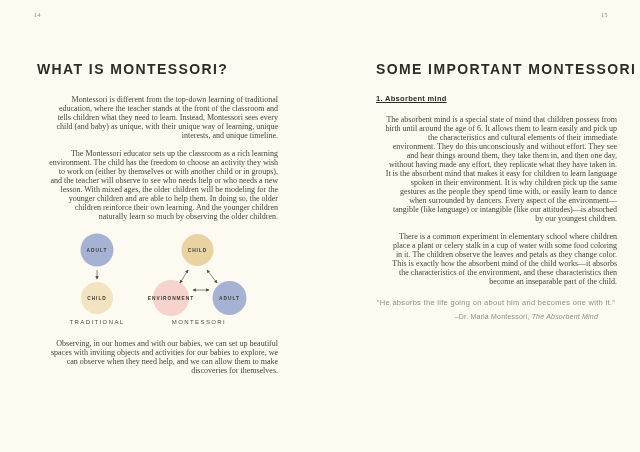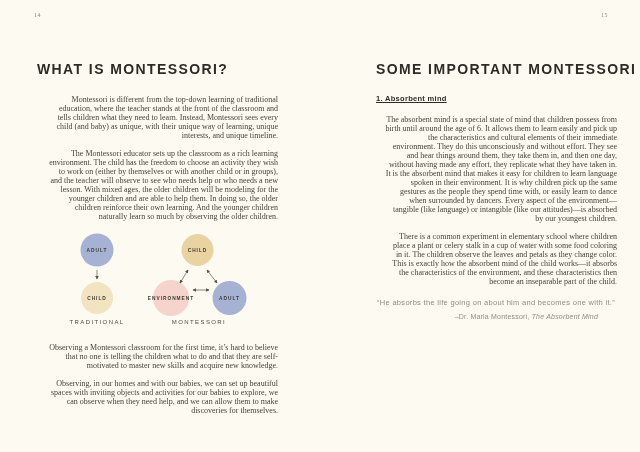--- a/index.html
+++ b/index.html
@@ -97,21 +97,20 @@
         <text class="circle-label" x="134" y="68">ENVIRONMENT</text>
         <circle cx="192.5" cy="66" r="17" fill="#a6b2d4"></circle>
         <text class="circle-label" x="192.5" y="68">ADULT</text>
         <line class="arrow" x1="151" y1="38" x2="143" y2="51" marker-start="url(#ah)" marker-end="url(#ah)"></line>
         <line class="arrow" x1="170" y1="38" x2="180" y2="51" marker-start="url(#ah)" marker-end="url(#ah)"></line>
         <line class="arrow" x1="156" y1="58" x2="172" y2="58" marker-start="url(#ah)" marker-end="url(#ah)"></line>
         <text class="diagram-caption" x="162" y="92">MONTESSORI</text>
       </g>
     </svg>
 
-    <p class="body-text p3">Observing a Montessori classroom for the first time, it’s hard to believe that no one is telling the children what to do and that they are self-motivated to master new skills and acquire new knowledge.</p>
     <p class="body-text mt-md">Observing, in our homes and with our babies, we can set up beautiful spaces with inviting objects and activities for our babies to explore, we can observe when they need help, and we can allow them to make discoveries for themselves.</p>
   </div>
 
   <div class="page right-page">
     <h1 class="heading">SOME IMPORTANT MONTESSORI PRINCIPLES</h1>
     <h2 class="subheading">1. Absorbent mind</h2>
     <p class="body-text after-sub">The absorbent mind is a special state of mind that children possess from birth until around the age of 6. It allows them to learn easily and pick up the characteristics and cultural elements of their immediate environment. They do this unconsciously and without effort. They see and hear things around them, they take them in, and then one day, without having made any effort, they replicate what they have taken in. It is the absorbent mind that makes it easy for children to learn language spoken in their environment. It is why children pick up the same gestures as the people they spend time with, or easily learn to dance when surrounded by dancers. Every aspect of the environment—tangible (like language) or intangible (like our attitudes)—is absorbed by our youngest children.</p>
     <p class="body-text mt-md">There is a common experiment in elementary school where children place a plant or celery stalk in a cup of water with some food coloring in it. The children observe the leaves and petals as they change color. This is exactly how the absorbent mind of the child works—it absorbs the characteristics of the environment, and these characteristics then become an inseparable part of the child.</p>
     <div class="quote">“He absorbs the life going on about him and becomes one with it.”</div>
     <div class="attribution"><span>–Dr. Maria Montessori, </span><span class="book-title">The Absorbent Mind</span></div>

